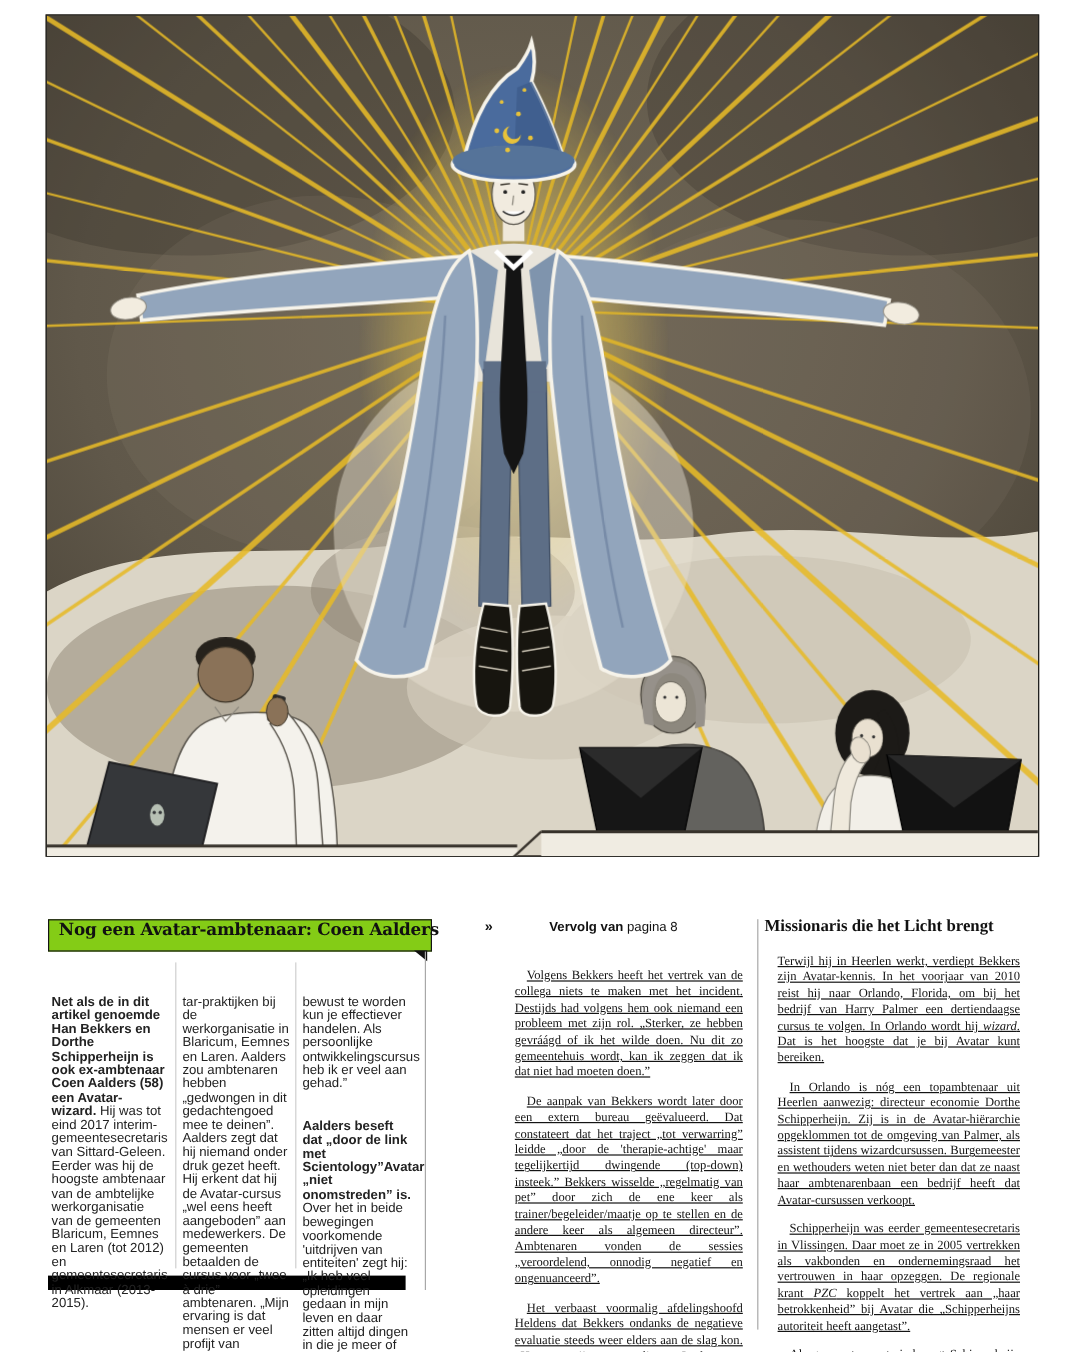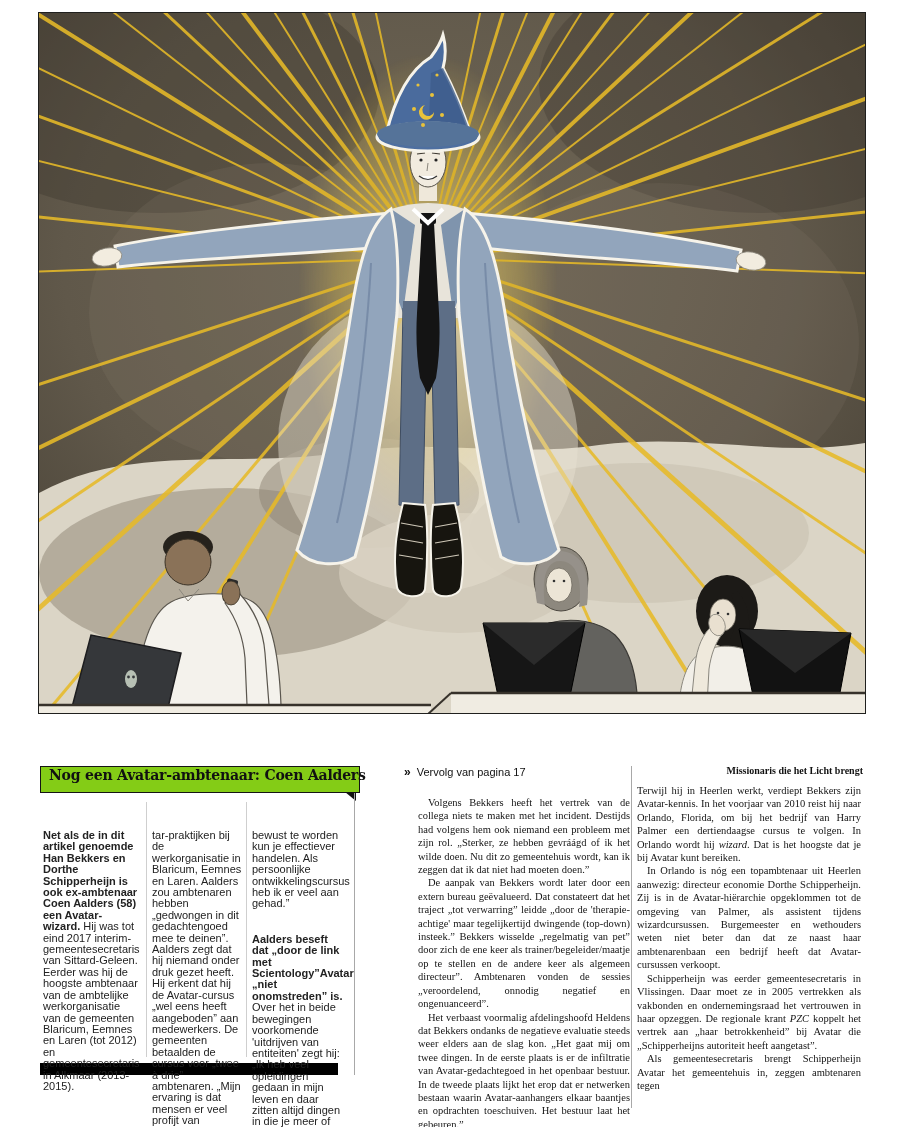--- a/index.html
+++ b/index.html
@@ -42,31 +42,31 @@
   #sidecol-2{left:152px;width:92px;}
   #sidecol-3{left:252px;width:94px;}
   .sidecol p{margin:0;}
   .sidecol p + p{margin-top:24px;}
   
   #cont-head{
     left:404px;top:765px;width:226px;font-family:"Liberation Sans", sans-serif;
     font-size:11px;color:#111;display:flex;align-items:baseline;gap:6px;
   }
   #cont-head .mark{font-weight:bold;font-size:12px;}
-  #cont-head .lab{font-weight:normal;}
+  #cont-head .lab{font-weight:bold;margin-left:41px;}
   .bodycol{
     font-size:10.5px;line-height:13.4px;text-align:justify;color:#141414;
   }
   #cont-body{left:418px;top:796px;width:212px;}
-  .bodycol p{margin:0;}
+  .bodycol p{margin:11px;text-decoration:underline;}
   .bodycol p.ind{text-indent:10px;}
   
   #feat-title{
-    left:637px;top:765px;width:226px;font-weight:bold;font-size:10px;
-    font-family:"Liberation Serif", serif;color:#111;text-align:right;
+    left:637px;top:765px;width:226px;font-weight:bold;font-size:14px;
+    font-family:"Liberation Serif", serif;color:#111;
   }
   #feat-body{left:637px;top:784px;width:224px;}
   .b{font-weight:bold;}
   .i{font-style:italic;}
 </style>
 </head>
 <body>
 
 <div id="illu" class="abs">
   <svg viewBox="0 0 826 700" preserveAspectRatio="none">
@@ -293,21 +293,21 @@
 <div id="sidecol-2" class="abs sidecol">
     <p><span>tar-praktijken bij de werkorganisatie in Blaricum, Eemnes en Laren. Aalders zou ambtenaren hebben „gedwongen in dit gedachtengoed mee te deinen”. Aalders zegt dat hij niemand onder druk gezet heeft. Hij erkent dat hij de Avatar-cursus „wel eens heeft aangeboden” aan medewerkers. De gemeenten betaalden de cursus voor „twee à drie” ambtenaren. „Mijn ervaring is dat mensen er veel profijt van hebben.” Zelf heeft hij in zijn werk ook profijt van zijn Avatar-kennis, zegt hij. „Door</span></p>
   </div>
 <div id="sidecol-3" class="abs sidecol">
     <p><span>bewust te worden kun je effectiever handelen. Als persoonlijke ontwikkelingscursus heb ik er veel aan gehad.”</span></p>
     <p><span class="b">Aalders beseft dat „door de link met Scientology”Avatar „niet onomstreden” is. </span><span>Over het in beide bewegingen voorkomende 'uitdrijven van entiteiten' zegt hij: „Ik heb veel opleidingen gedaan in mijn leven en daar zitten altijd dingen in die je meer of minder aanspreken. Ik kan alleen zeggen dat ik van het integrale programma veel heb geleerd.”</span></p>
   </div>
 
 <div id="cont-head" class="abs">
   <span class="mark">»</span>
-  <span><span class="lab">Vervolg van</span>&nbsp;<span>pagina 17</span></span>
+  <span><span class="lab">Vervolg van</span>&nbsp;<span>pagina 8</span></span>
 </div>
 <div id="rule-mid" class="abs vrule"></div>
 <div id="cont-body" class="abs bodycol">
     <p class="ind"><span>Volgens Bekkers heeft het vertrek van de collega niets te maken met het incident. Destijds had volgens hem ook niemand een probleem met zijn rol. „Sterker, ze hebben gevráágd of ik het wilde doen. Nu dit zo gemeentehuis wordt, kan ik zeggen dat ik dat niet had moeten doen.”</span></p>
     <p class="ind"><span>De aanpak van Bekkers wordt later door een extern bureau geëvalueerd. Dat constateert dat het traject „tot verwarring” leidde „door de 'therapie-achtige' maar tegelijkertijd dwingende (top-down) insteek.” Bekkers wisselde „regelmatig van pet” door zich de ene keer als trainer/begeleider/maatje op te stellen en de andere keer als algemeen directeur”. Ambtenaren vonden de sessies „veroordelend, onnodig negatief en ongenuanceerd”.</span></p>
     <p class="ind"><span>Het verbaast voormalig afdelingshoofd Heldens dat Bekkers ondanks de negatieve evaluatie steeds weer elders aan de slag kon. „Het gaat mij om twee dingen. In de eerste plaats is er de infiltratie van Avatar-gedachtegoed in het openbaar bestuur. In de tweede plaats lijkt het erop dat er netwerken bestaan waarin Avatar-aanhangers elkaar baantjes en opdrachten toeschuiven. Het bestuur laat het gebeuren.”</span></p>
   </div>
 
 <div id="feat-title" class="abs">Missionaris die het Licht brengt</div>
 <div id="feat-body" class="abs bodycol">

